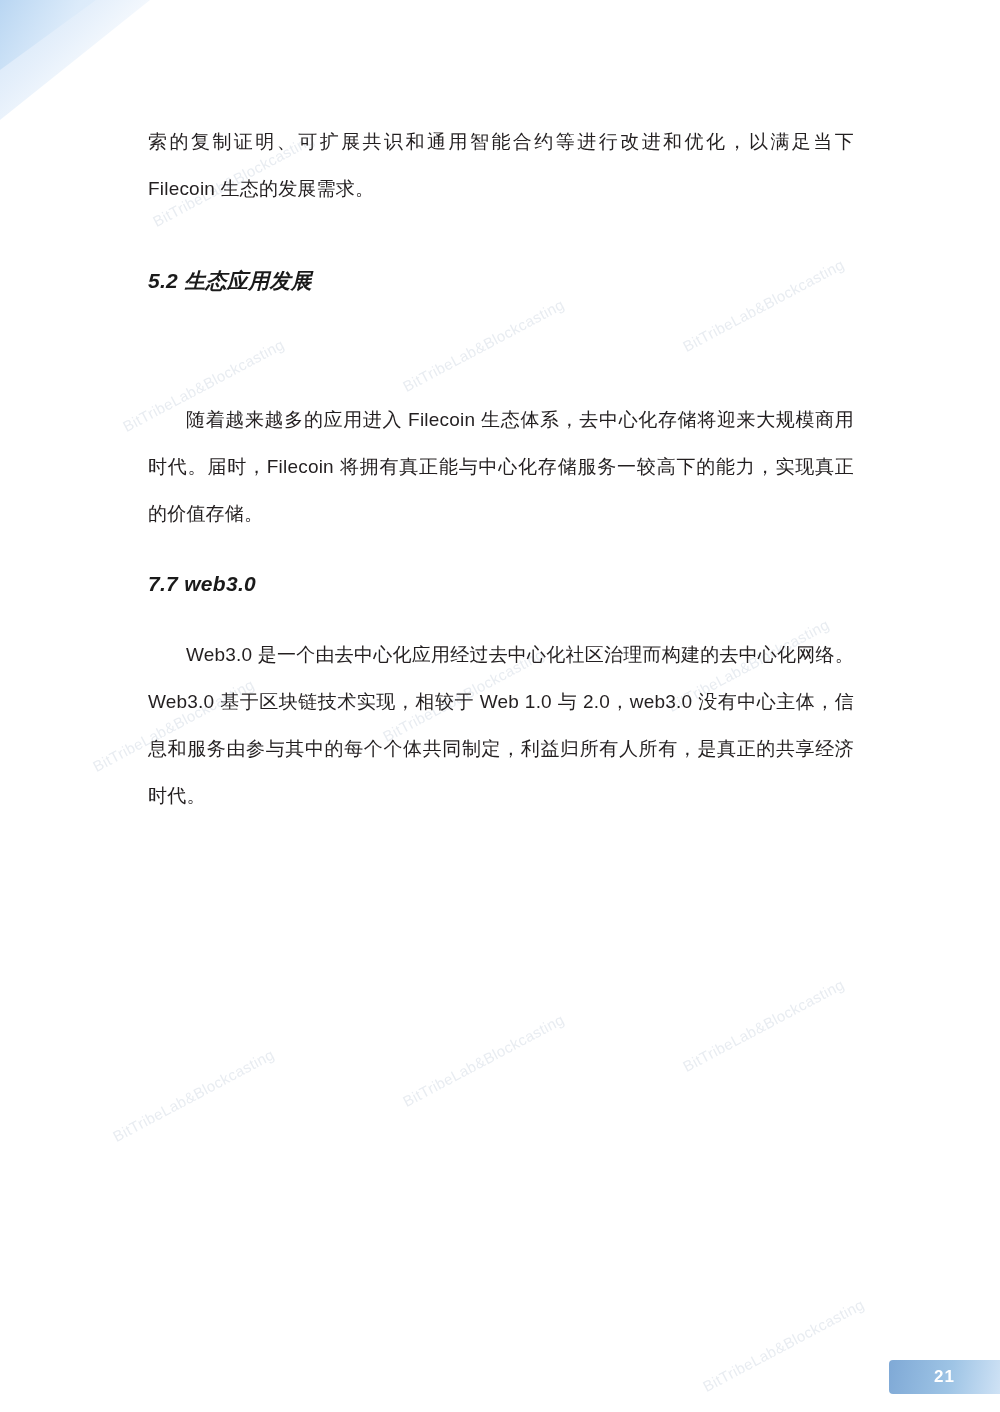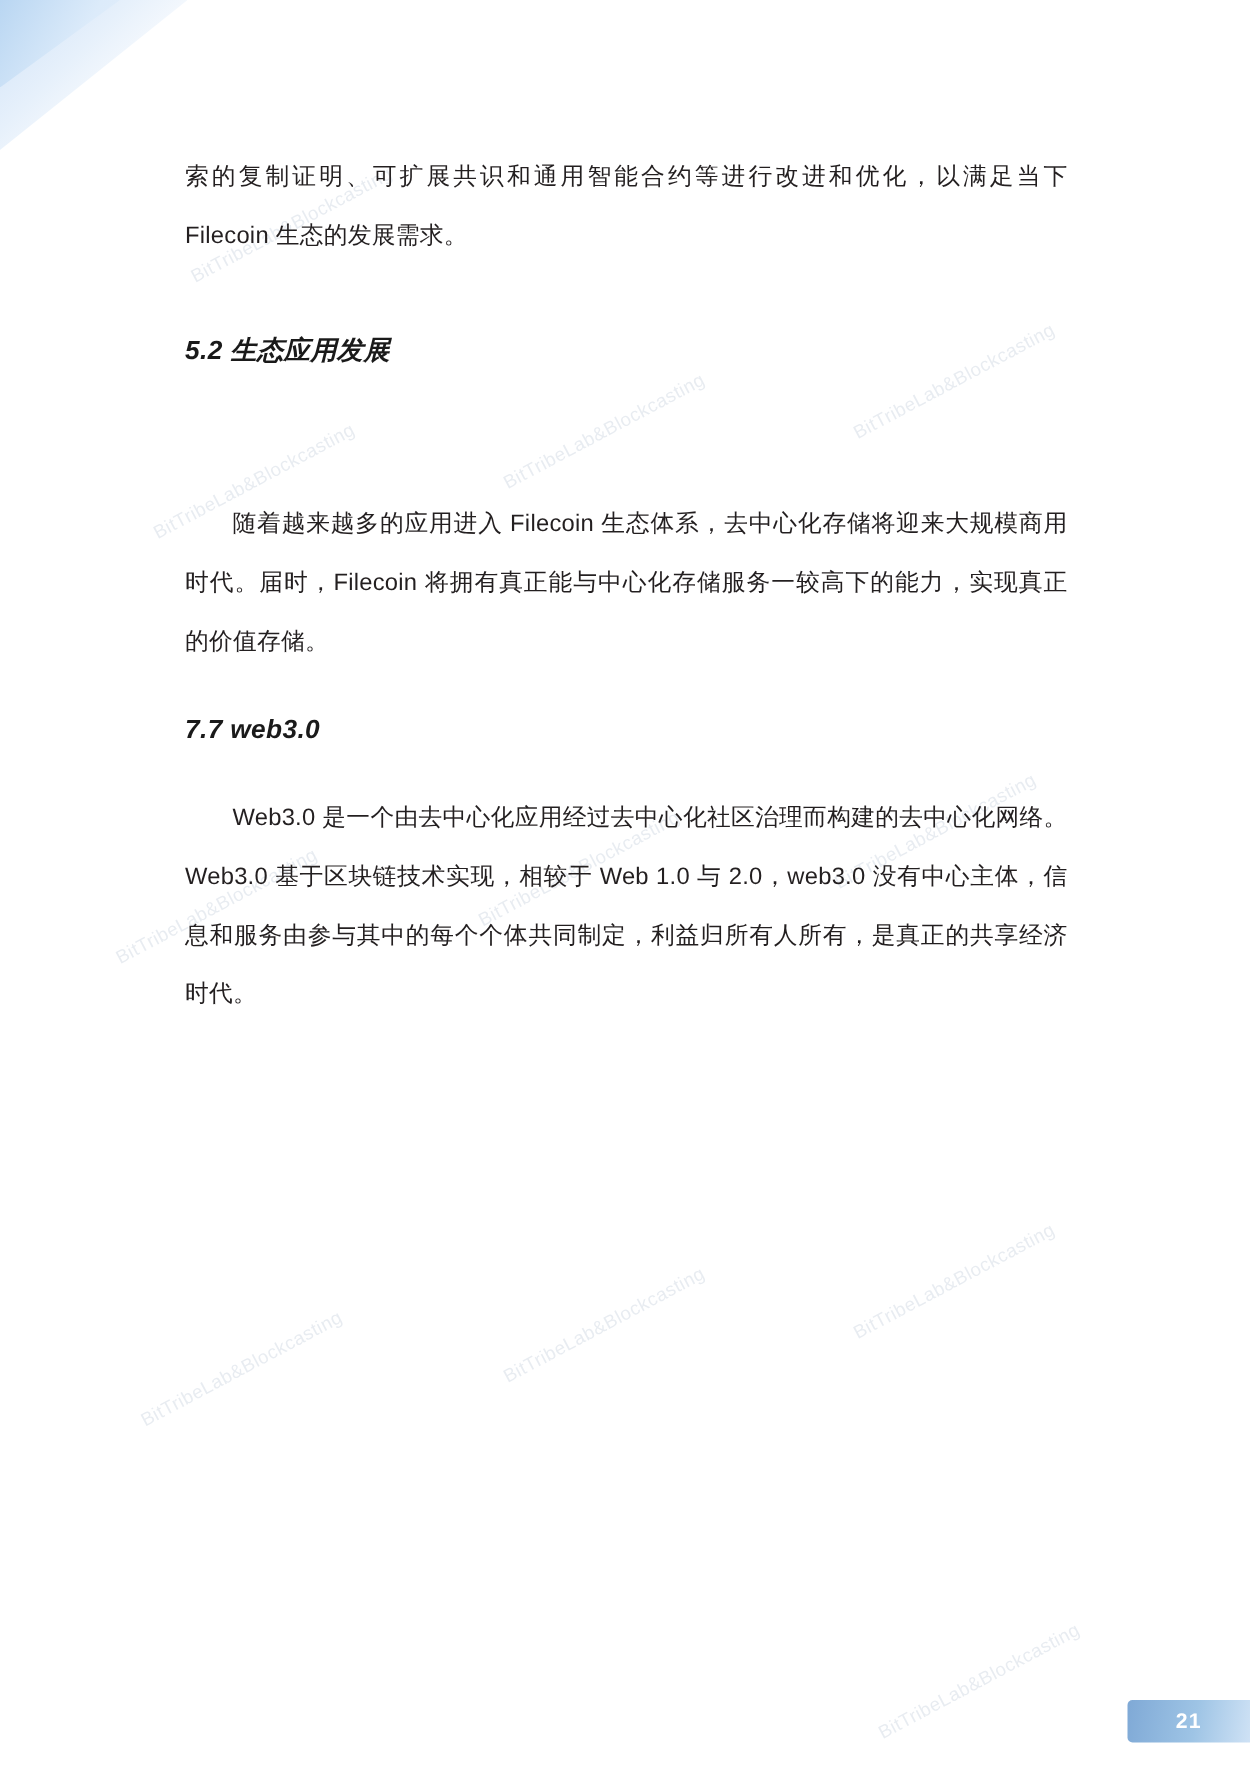--- a/index.html
+++ b/index.html
@@ -90,21 +90,21 @@
     transform: rotate(-28deg);
     transform-origin: left top;
     letter-spacing: 0.4px;
   }
 
   
   .page-number {
     position: absolute;
     right: 0;
     bottom: 18px;
-    width: 98px;
+    width: 111px;
     height: 34px;
     background: linear-gradient(100deg, #7fa9d6 0%, #9ec4e5 55%, #cfe2f5 100%);
     border-radius: 4px 0 0 4px;
     color: #ffffff;
     font-size: 17px;
     font-weight: bold;
     display: flex;
     align-items: center;
     justify-content: center;
     letter-spacing: 1px;

